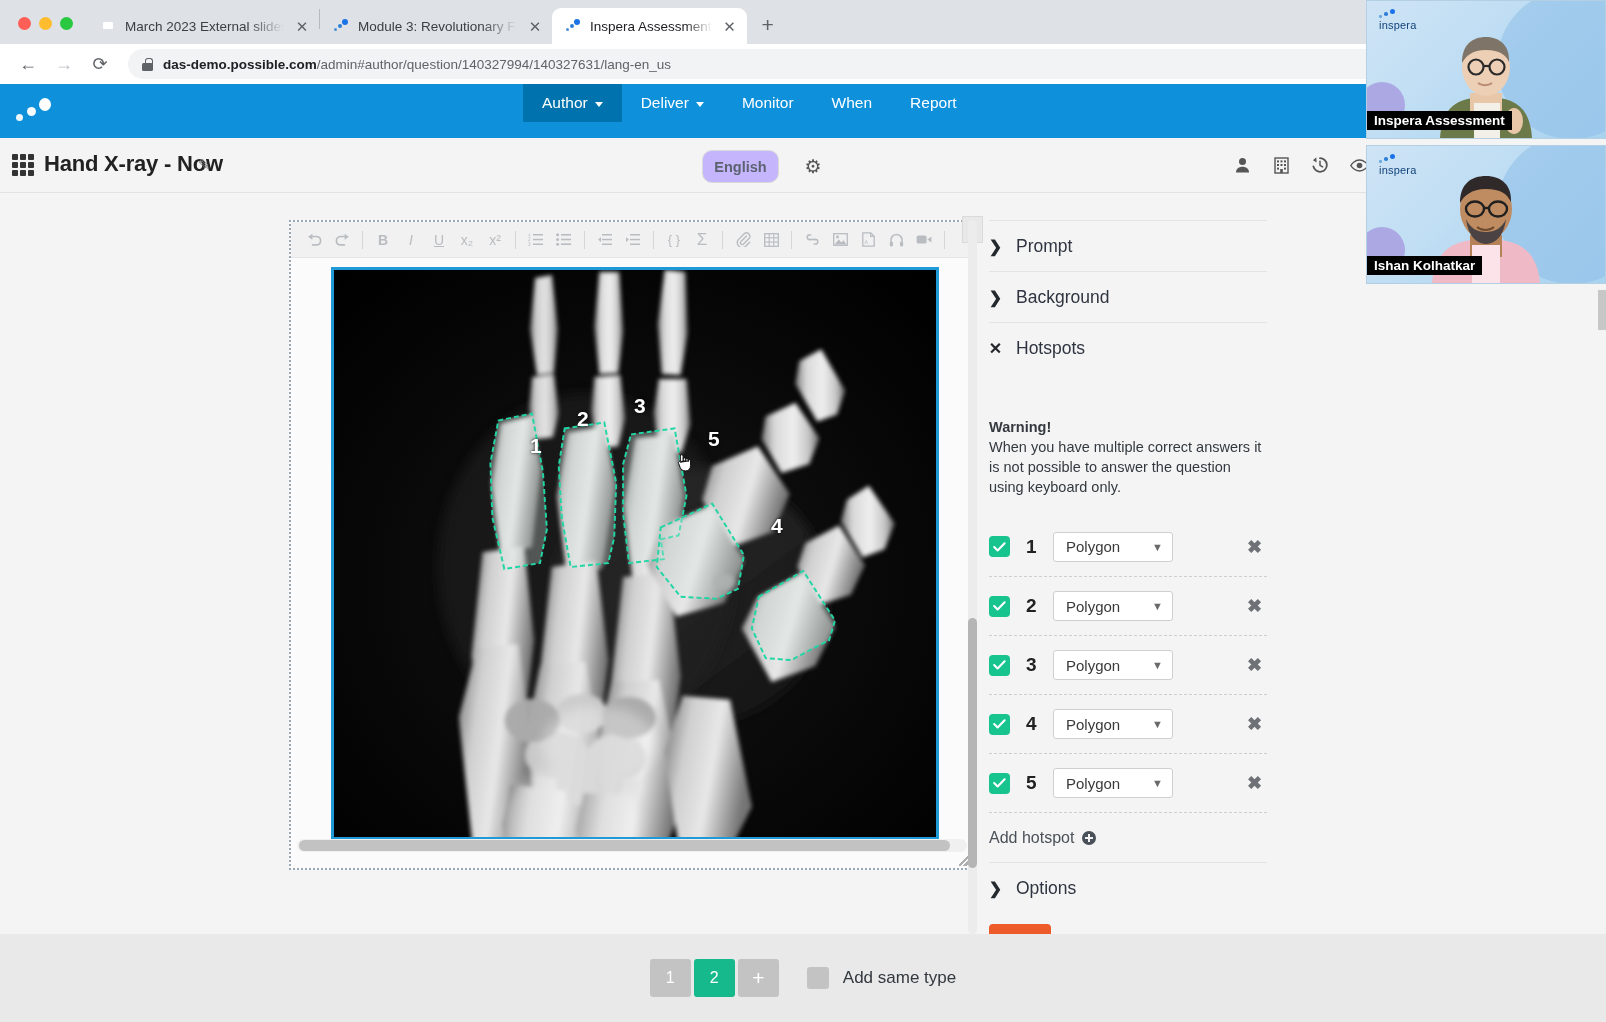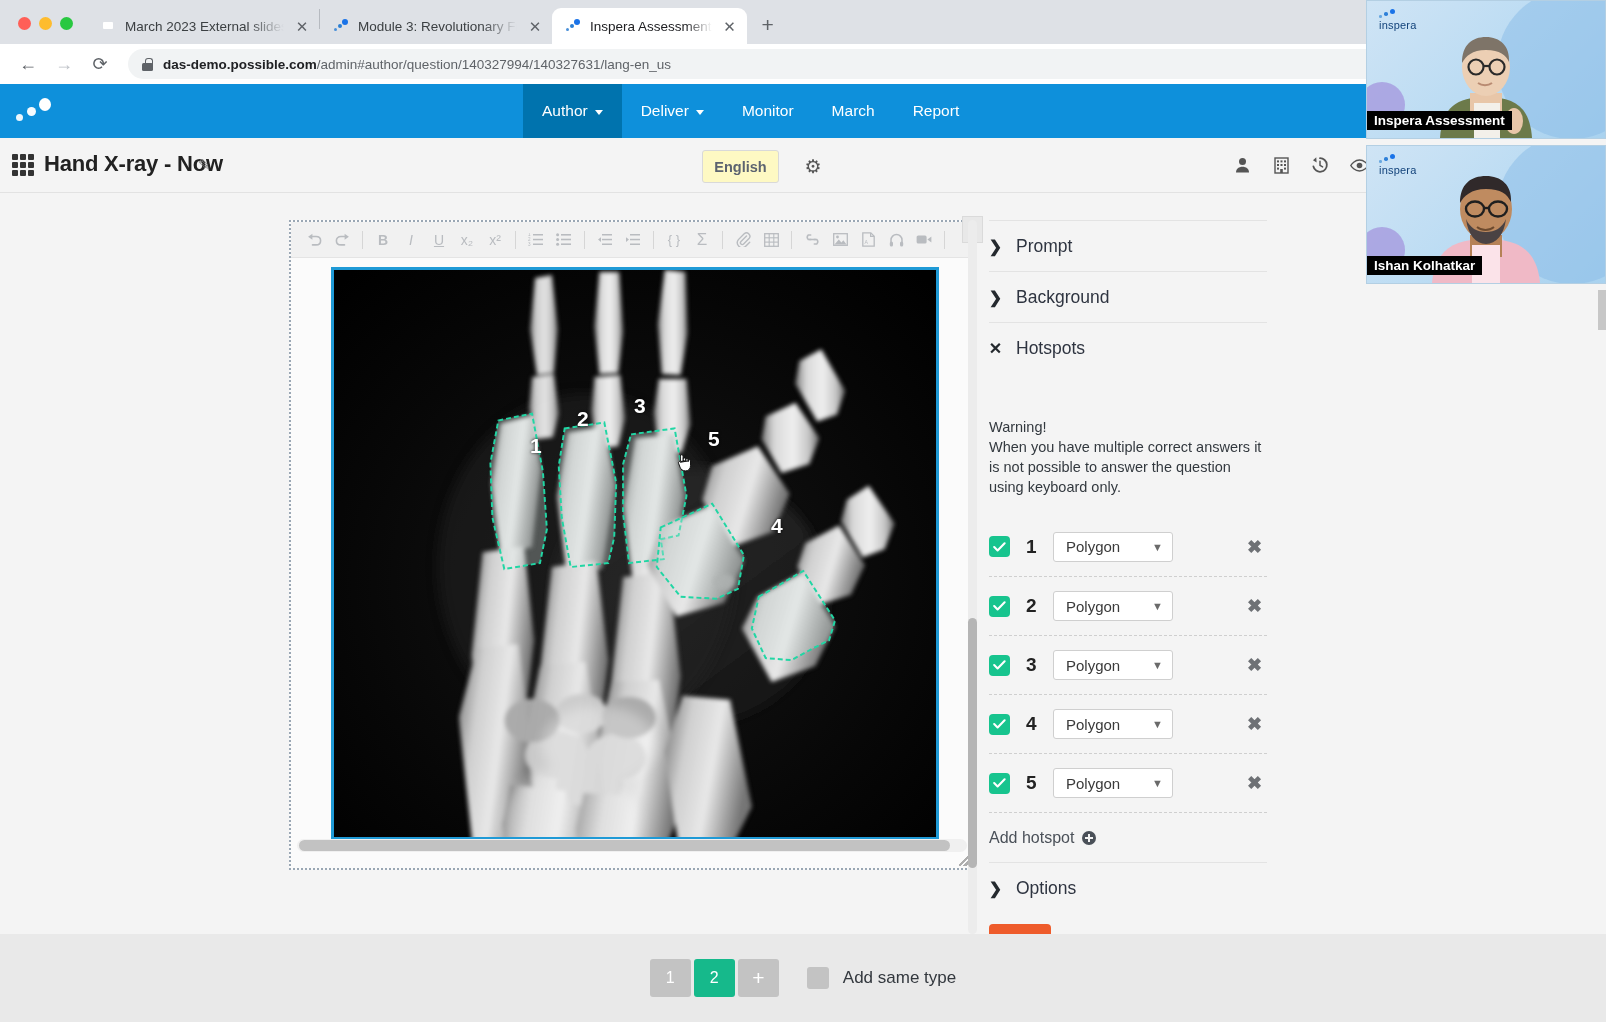--- a/index.html
+++ b/index.html
@@ -105,21 +105,21 @@
     position: absolute; top: 84px; left: 0; width: 1606px; height: 54px;
     background: #0e90db;
   }
   .logo { position: absolute; left: 16px; top: 14px; width: 40px; height: 26px; }
   .logo i { position: absolute; border-radius: 50%; background: #fff; display: block; }
   .logo i:nth-child(1){ width:7px;height:7px;left:0;top:16px; opacity:.92;}
   .logo i:nth-child(2){ width:9px;height:9px;left:11px;top:9px; opacity:.96;}
   .logo i:nth-child(3){ width:12px;height:13px;left:23px;top:0; }
   .nav-items { position:absolute; left: 523px; top: 0; height: 54px; display:flex; }
   .nav-item {
-    height: 54px; padding: 0 19px;
+    height: 38px; padding: 0 19px;
     display: flex; align-items: center; gap: 7px;
     color: #ffffff; font-size: 15.5px;
   }
   .nav-item.active { background: #0073ae; }
   .caret-down {
     width: 0; height: 0; border-left: 4.5px solid transparent;
     border-right: 4.5px solid transparent; border-top: 5px solid #fff;
     margin-top: 2px;
   }
 
@@ -139,21 +139,21 @@
     position: absolute; left: 44px; top: 13px;
     font-size: 22px; font-weight: bold; color: #222;
     letter-spacing: -0.2px;
   }
   .pencil-icon {
     position: absolute; left: 198px; top: 18px; width: 17px; height: 17px;
     color: #777; font-size: 15px;
   }
   .lang-btn {
     position: absolute; left: 702px; top: 12px; width: 77px; height: 33px;
-    background: #fef9c3; border: 1px solid #d9d9d9; border-radius: 3px;
+    background: #c4b5fd; border: 1px solid #d9d9d9; border-radius: 10px;
     display: flex; align-items: center; justify-content: center;
     font-size: 14.5px; font-weight: bold; color: #5c6370;
   }
   .gear-btn {
     position: absolute; left: 800px; top: 14px;
     width: 26px; height: 28px; color: #555; font-size: 19px;
     display:flex;align-items:center;justify-content:center;
   }
   .title-icons { position: absolute; right: 236px; top: 14px; display: flex; gap: 17px; }
   .title-icons .ti {
@@ -244,21 +244,21 @@
     justify-content: space-between; padding: 0 18px 0 14px;
     font-size: 16px; color: #2e3440;
   }
   .tri-down {
     width: 0;height: 0;border-left: 7px solid transparent;
     border-right: 7px solid transparent;border-top: 8px solid #1c1c1c;
   }
   .warn {
     margin-top: 24px; font-size: 14.5px; line-height: 20px; color: #33393f;
   }
-  .warn b { font-weight: normal; display:block;margin-top:44px; }
+  .warn b { font-weight: bold; display:block;margin-top:44px; }
 
   .hs-list { margin-top: 20px; }
   .hs-row {
     height: 59px; display: flex; align-items: center;
     border-top: 1px dashed #cfcfcf; position: relative;
   }
   .hs-row.first { border-top: none; }
   .cb {
     width: 21px; height: 21px; border-radius: 4px; background: #17c48e;
     display: flex; align-items: center; justify-content: center;
@@ -411,21 +411,21 @@
         <span class="caret-down"></span>
       </div>
       <div class="nav-item">
         <span>Deliver</span>
         <span class="caret-down"></span>
       </div>
       <div class="nav-item">
         <span>Monitor</span>
       </div>
       <div class="nav-item">
-        <span>March</span>
+        <span>When</span>
       </div>
       <div class="nav-item">
         <span>Report</span>
       </div>
     </div>
   </div>
 
   <div class="title-bar">
     <div class="grid-icon">
       <span></span>

